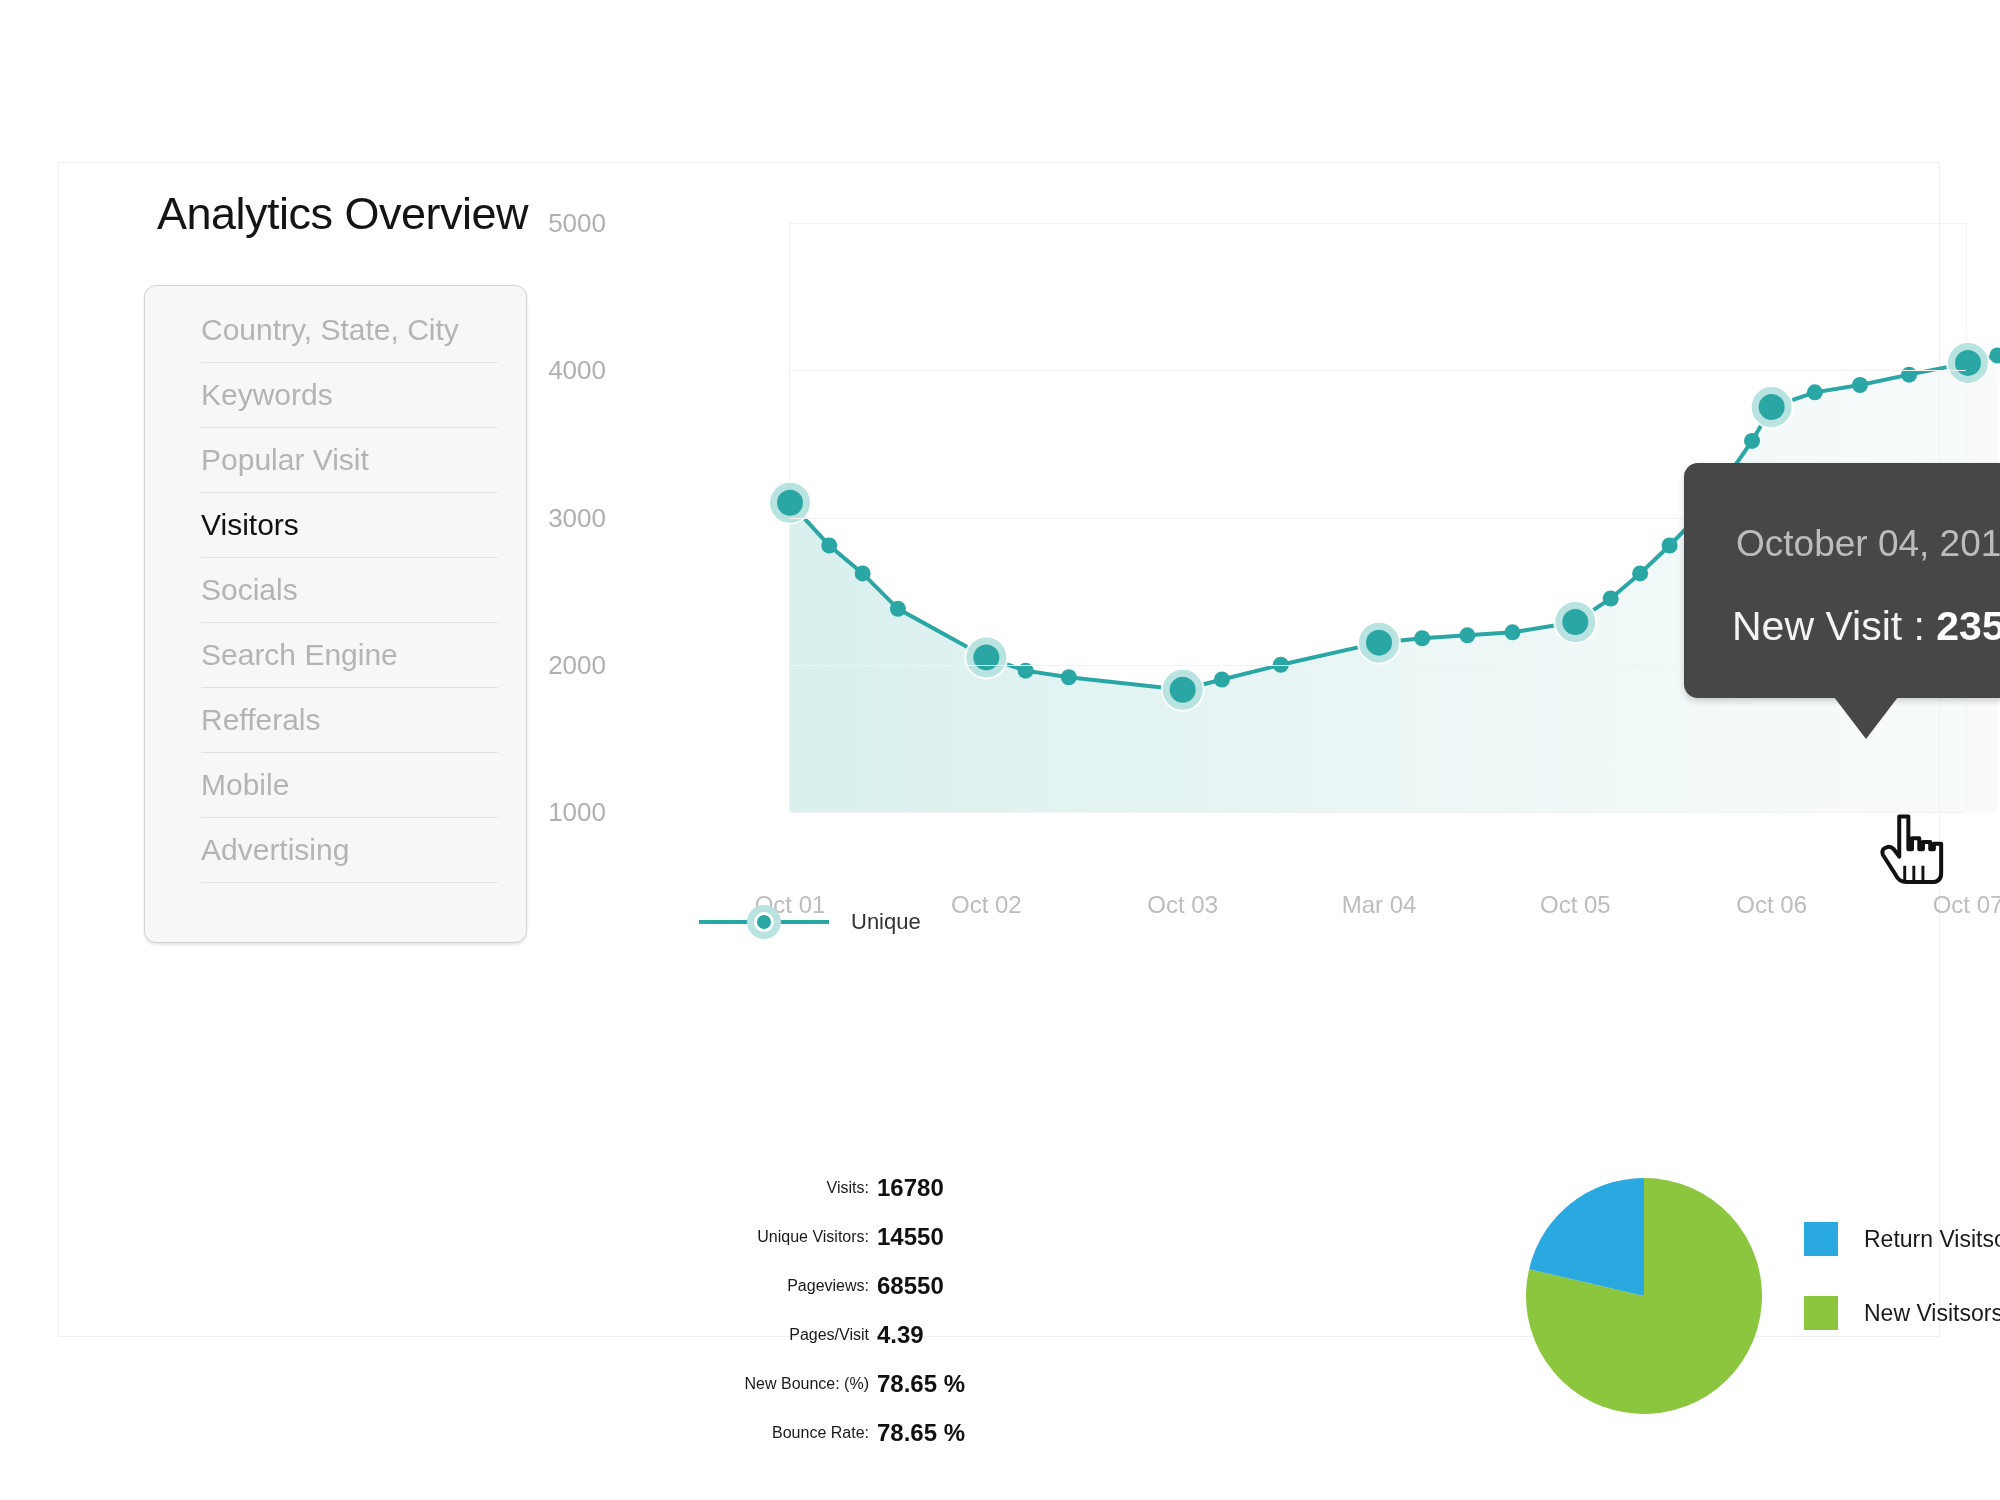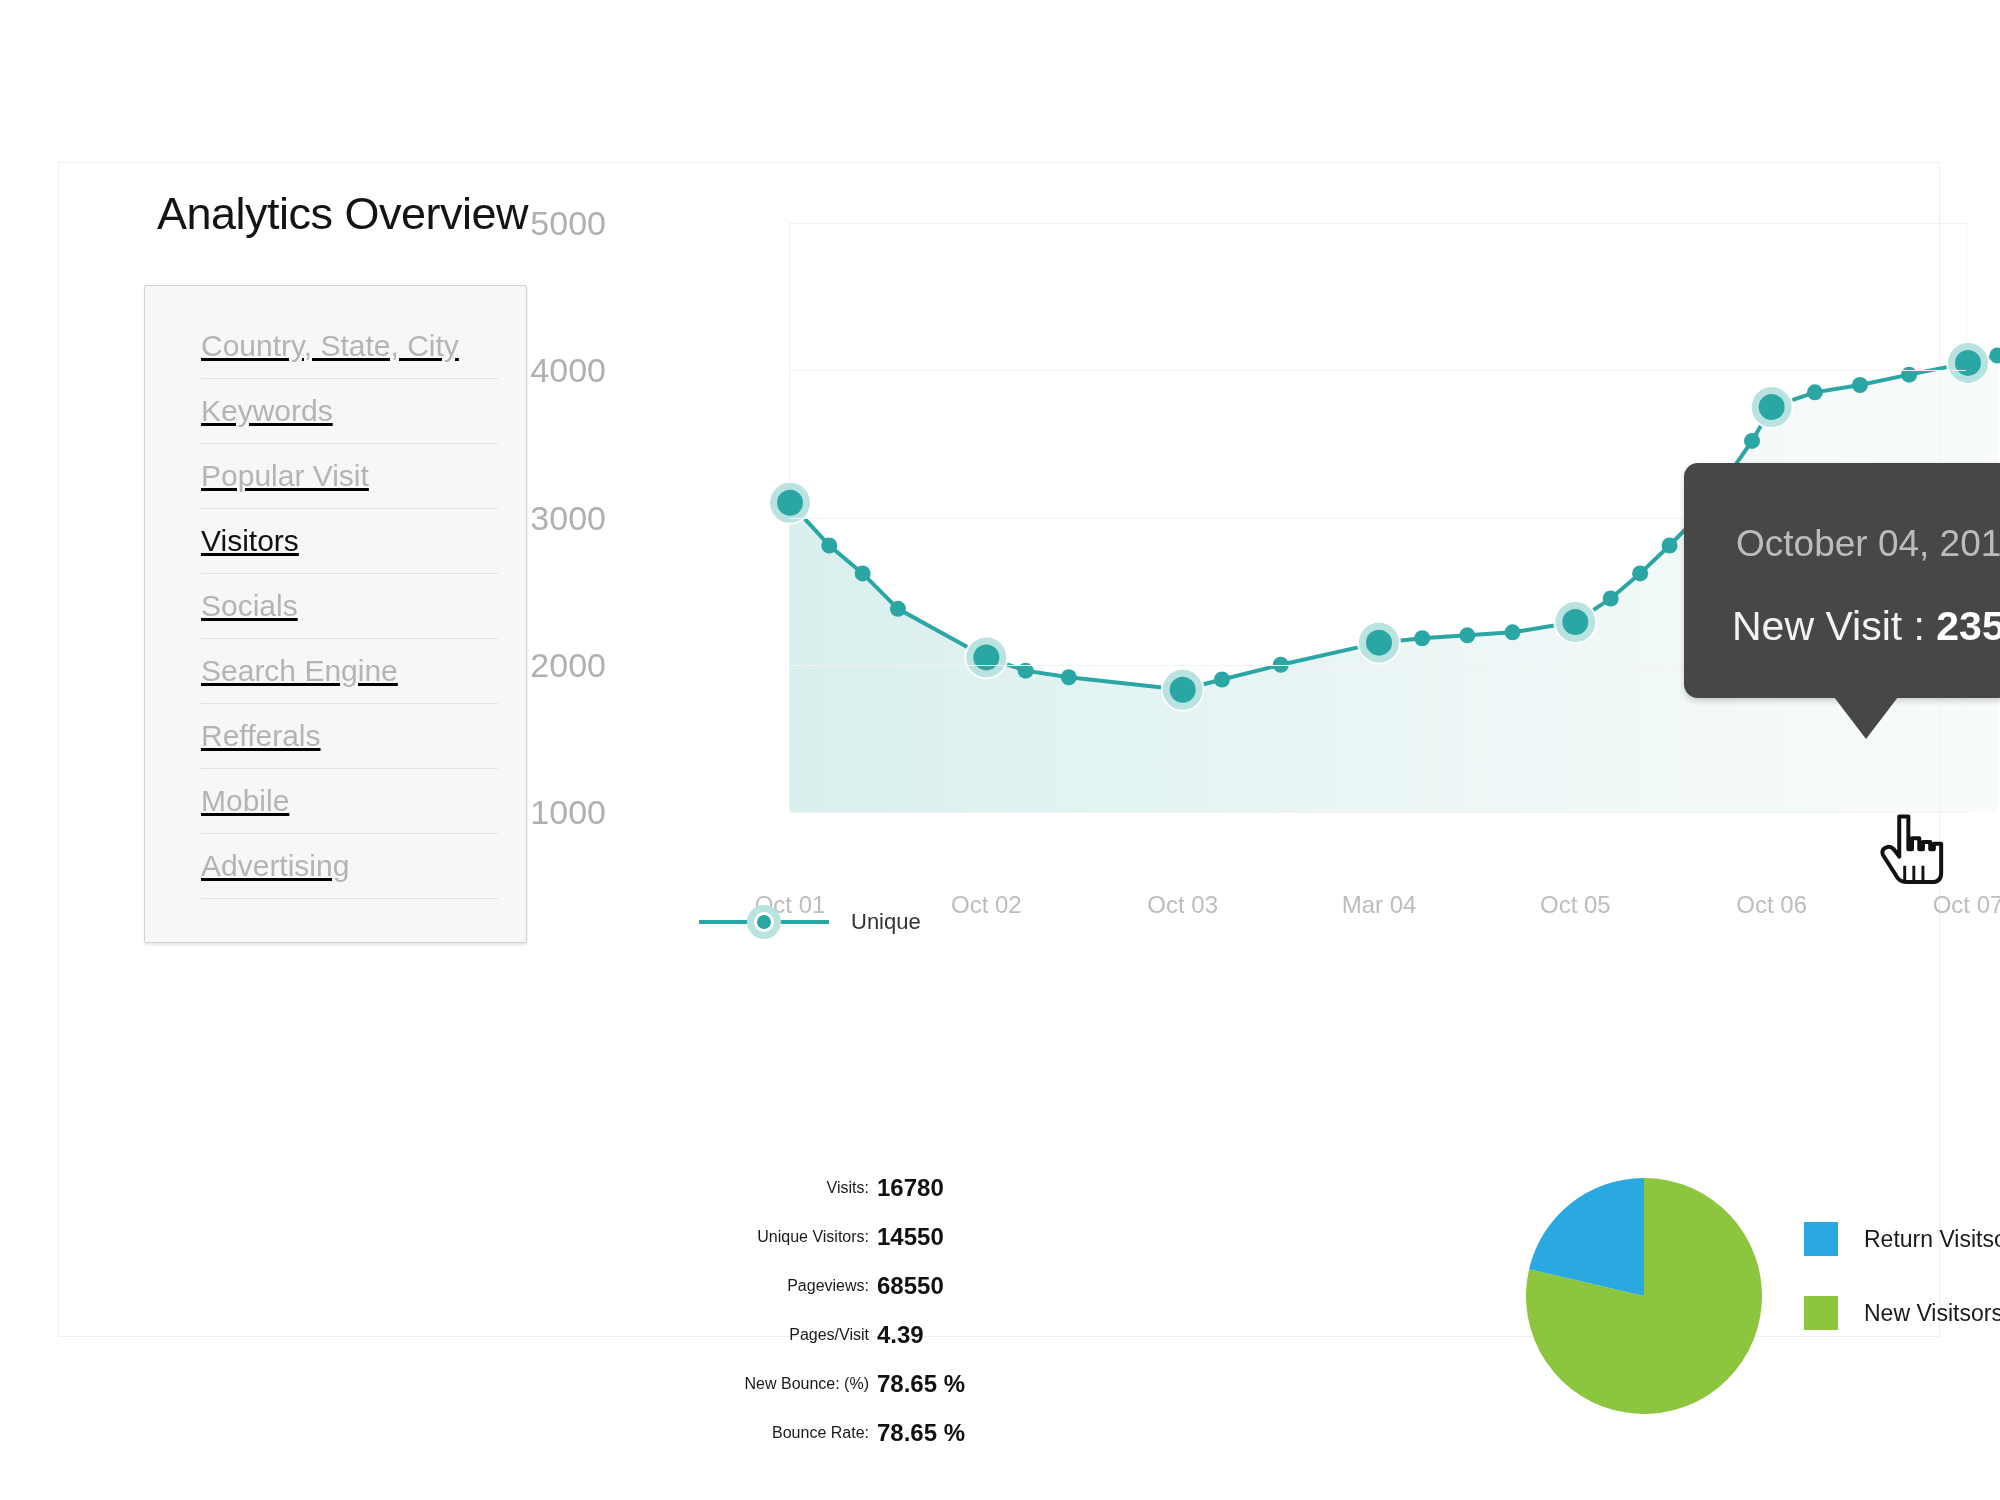--- a/index.html
+++ b/index.html
@@ -34,24 +34,23 @@
     font-weight: 400;
     letter-spacing: -0.5px;
     white-space: nowrap;
   }
   #sidebar-panel {
     position: absolute;
     left: 85px; top: 122px;
     width: 383px; height: 658px;
     background: #f7f7f7;
     border: 1px solid #d2d2d2;
-    border-radius: 2px;
+    border-radius: 12px;
     box-shadow: 0 2px 3px rgba(0,0,0,0.10);
-    padding-top: 28px;
-    text-decoration: underline;
+    padding-top: 12px;
   }
   .nav-item {
     position: relative;
     height: 65px;
     margin: 0 28px 0 56px;
     display: flex;
     align-items: center;
     border-bottom: 1px solid #e2e2e2;
     cursor: pointer;
   }
@@ -82,21 +81,21 @@
     position: absolute;
     left: 0; right: 0;
     height: 1px;
     background: #f2f2f2;
   }
   .ytick {
     position: absolute;
     right: 1360px;
     width: 160px;
     text-align: right;
-    font-size: 34px;
+    font-size: 26px;
     color: #b0b0b0;
     transform: translateY(-50%);
     white-space: nowrap;
   }
   .xtick {
     position: absolute;
     top: 668px;
     width: 180px;
     margin-left: -90px;
     text-align: center;

